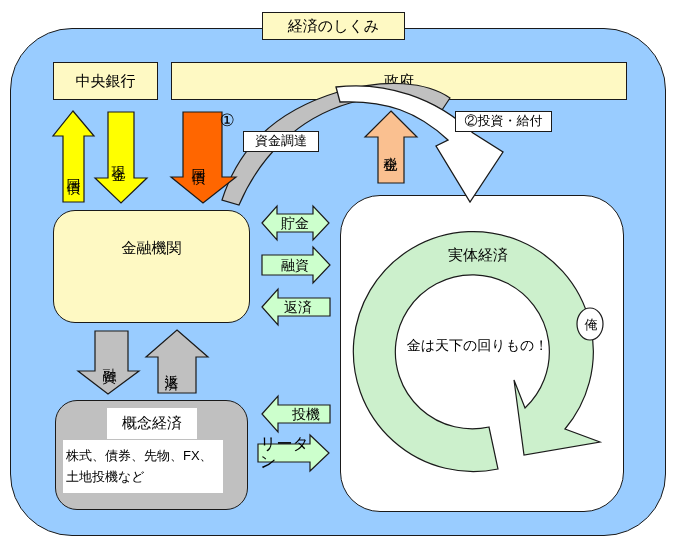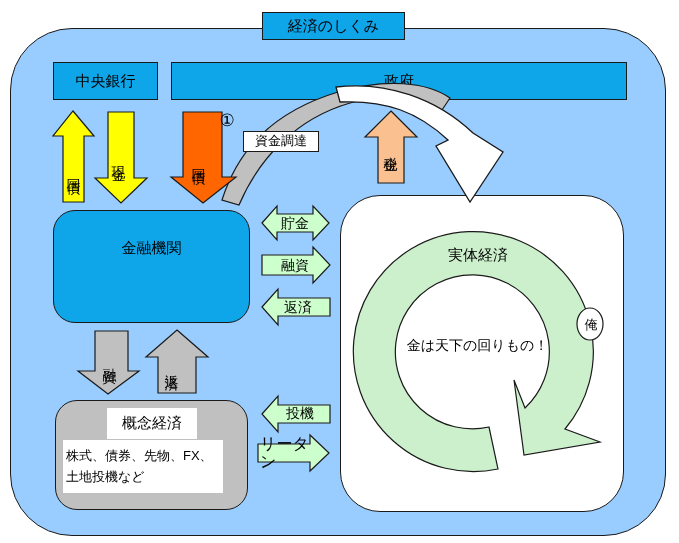--- a/index.html
+++ b/index.html
@@ -1,20 +1,20 @@
 <!DOCTYPE html>
 <html><head>
 <meta charset="utf-8">
 <style>
   html,body{margin:0;padding:0;}
   body{font-family:"Liberation Sans",sans-serif;color:#000;}
   .canvas{position:relative;width:679px;height:543px;background:#ffffff;overflow:hidden;}
   .bg-rect{position:absolute;left:10px;top:28px;width:656px;height:508px;
            background:#99CCFF;border:1px solid #1a1a1a;border-radius:62px;box-sizing:border-box;z-index:1;}
-  .box{position:absolute;background:#0ea5e9;border:1.4px solid #1a1a1a;box-sizing:border-box;
+  .box{position:absolute;background:#fef9c3;border:1.4px solid #1a1a1a;box-sizing:border-box;
        display:flex;align-items:center;justify-content:center;z-index:2;font-size:15px;}
   .rounded-white{position:absolute;left:340px;top:195px;width:284px;height:317px;background:#ffffff;
        border:1.4px solid #1a1a1a;border-radius:40px;box-sizing:border-box;z-index:2;}
   .concept-box{position:absolute;left:55px;top:400px;width:193px;height:110px;background:#C0C0C0;
        border:1.4px solid #1a1a1a;border-radius:22px;box-sizing:border-box;z-index:2;}
   .inner-white{position:absolute;background:#ffffff;display:flex;align-items:center;justify-content:center;}
   svg.arrows{position:absolute;left:0;top:0;z-index:5;}
   .lbl{position:absolute;z-index:10;display:flex;align-items:center;justify-content:center;
        font-size:14px;line-height:1.15;}
   .vert{writing-mode:vertical-rl;text-orientation:upright;letter-spacing:2px;}
@@ -75,24 +75,25 @@
 
     <ellipse cx="590" cy="324" rx="13" ry="16" stroke="#1a1a1a" stroke-width="1.2" fill="#FFFFFF"></ellipse>
   </svg>
 
   <div class="lbl vert" style="left:63px;top:144px;width:22px;height:52px;">国債</div>
   <div class="lbl vert" style="left:108px;top:134px;width:22px;height:46px;">現金</div>
   <div class="lbl vert" style="left:188px;top:136px;width:22px;height:48px;">国債</div>
   <div class="lbl" style="left:213px;top:109px;width:28px;height:24px;font-size:17px;">①</div>
   <div class="lbl tag" style="left:243px;top:131px;width:76px;height:21px;">資金調達</div>
   <div class="lbl vert" style="left:380px;top:124px;width:22px;height:46px;">税金</div>
+  <div class="lbl tag" style="left:455px;top:111px;width:97px;height:21px;">②投資・給付</div>
   <div class="lbl" style="left:265px;top:212px;width:60px;height:22px;">貯金</div>
   <div class="lbl" style="left:265px;top:254px;width:60px;height:22px;">融資</div>
   <div class="lbl" style="left:268px;top:296px;width:60px;height:22px;">返済</div>
   <div class="lbl vert" style="left:99px;top:336px;width:22px;height:46px;">融資</div>
   <div class="lbl vert" style="left:161px;top:342px;width:22px;height:46px;">返済</div>
-  <div class="lbl" style="left:270px;top:403px;width:60px;height:22px;font-family:Liberation Mono, monospace;">投機</div>
+  <div class="lbl" style="left:276px;top:403px;width:60px;height:22px;">投機</div>
   <div class="lbl" style="left:260px;top:442px;width:56px;height:22px;font-size:16px;">リータン</div>
   <div class="lbl" style="left:433px;top:245px;width:90px;height:20px;font-size:15px;">実体経済</div>
   <div class="lbl" style="left:400px;top:335px;width:155px;height:20px;">金は天下の回りもの！</div>
   <div class="lbl" style="left:578px;top:312px;width:26px;height:26px;font-size:13px;">俺</div>
 
 </div>
 
 </body></html>

